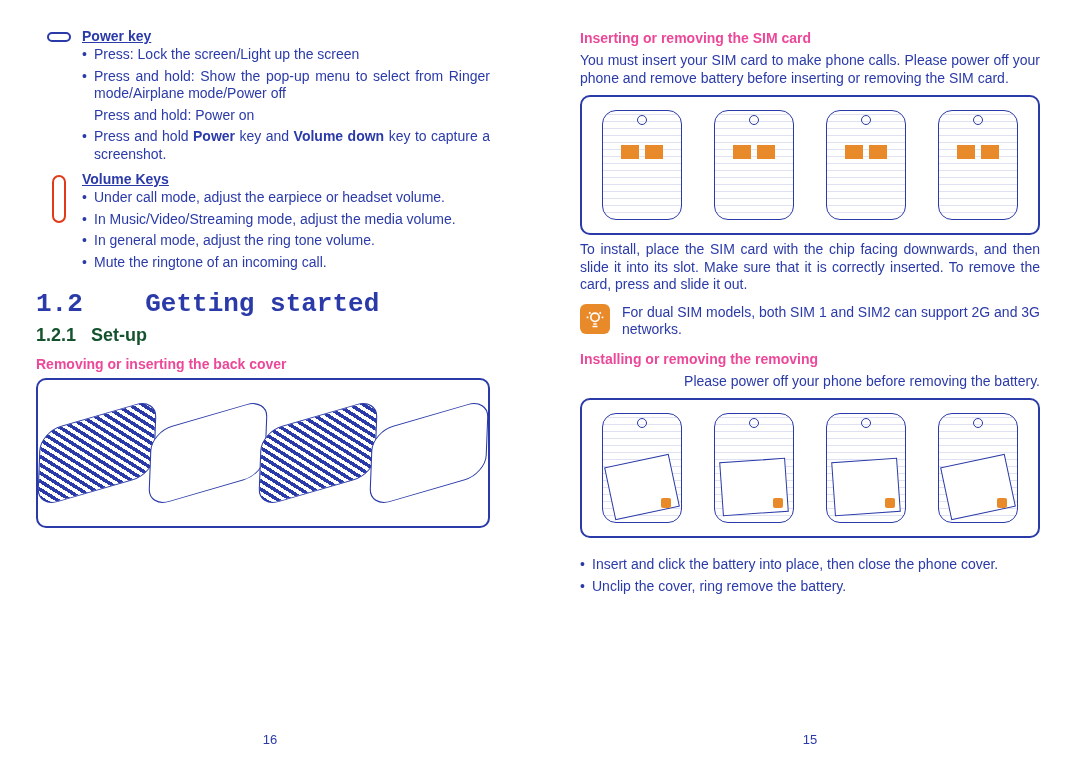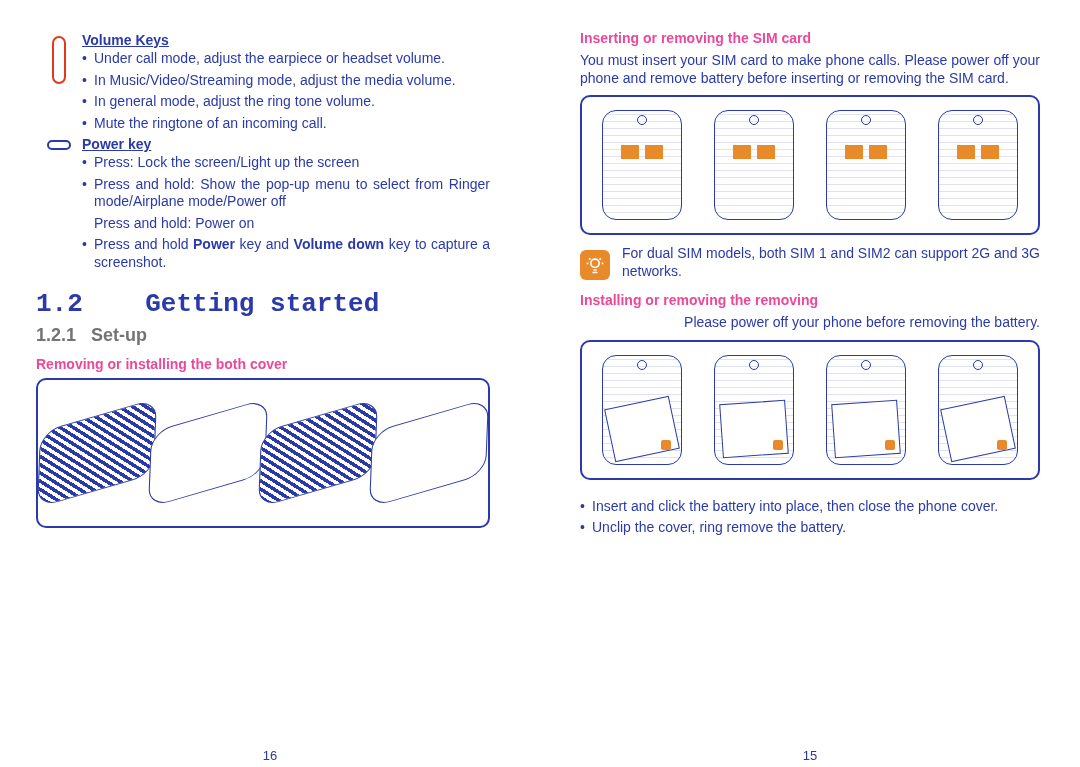--- a/index.html
+++ b/index.html
@@ -22,21 +22,21 @@
   .page.left  { padding-left: 36px; padding-right: 50px; }
   .page.right { padding-left: 40px; padding-right: 40px; }
 
   .row { display: flex; align-items: flex-start; }
   .iconcol { width: 46px; flex: 0 0 46px; display:flex; justify-content:center; padding-top:4px; }
   .textcol { flex: 1; }
 
   .h-small { font-weight: bold; color:#2a3aa8; text-decoration: underline; text-decoration-color:#2a3aa8; margin-bottom:2px; }
   .h-section-num { font-size: 26px; font-weight: bold; color:#2a3aa8; margin-top:14px; margin-bottom:6px;font-family:Liberation Mono, monospace;}
   .h-section-title { font-size:26px; font-weight:bold; }
-  .h-sub { font-size:18px; font-weight:bold; color:#737373; margin-top:4px; margin-bottom:10px;}
+  .h-sub { font-size:18px; font-weight:bold; color:#14532d; margin-top:4px; margin-bottom:10px;}
   .h-mini { font-weight:bold; color:#ec4899; margin-bottom:6px; }
 
   ul.bullets { list-style:none; margin-left:0; padding-left:0; }
   ul.bullets li { position:relative; padding-left:12px; margin-bottom:4px; text-align:justify; line-height:1.25; }
   ul.bullets li::before { content:"•"; position:absolute; left:0; top:0; color:#2a3aa8; }
   .cont { padding-left:12px; line-height:1.25; margin-bottom:4px; }
 
   p.body { line-height:1.25; text-align:justify; margin-bottom:8px; }
 
   .figurebox {
@@ -80,87 +80,87 @@
     position:absolute; left:6px; right:6px; bottom:8px; height:54px;
     border:1.5px solid #2a3aa8;
     background:#fff;
     transform:rotate(-12deg);
   }
   .figurebox .ph .dot {
     position:absolute; right:10px; bottom:14px; width:10px; height:10px;
     background:#e98a2a; border-radius:2px;
   }
 
-  .tipbox { display:flex; align-items:flex-end; margin:10px 0 12px 0; }
+  .tipbox { display:flex; align-items:flex-start; margin:10px 0 12px 0; }
   .tipicon {
     width:30px; height:30px; flex:0 0 30px;
     background:#e98a2a; border-radius:6px;
     display:flex; align-items:center; justify-content:center;
     color:#fff; font-size:18px; margin-right:12px;
   }
   .tiptext { flex:1; line-height:1.25; text-align:justify; }
 
-  .pagenum { position:absolute; bottom:4px; left:0; right:0; text-align:center; font-size:13px; color:#2a3aa8; }
+  .pagenum { position:absolute; bottom:20px; left:0; right:0; text-align:center; font-size:13px; color:#2a3aa8; }
 
   .pill-power {
     width:24px; height:10px; border:2px solid #2a3aa8; border-radius:5px;
   }
   .pill-vol {
     width:14px; height:48px; border:2px solid #e03a1a; border-radius:7px;
   }
   b { font-weight:bold; }
 </style>
 </head>
 <body>
 
 <div class="page left">
-
-  <div class="row" style="margin-top:4px">
-    <div class="iconcol">
-        <div class="pill-vol"></div>
-      </div>
-    <div class="textcol">
-      <div class="h-small">Volume Keys</div>
-      <ul class="bullets">
-        <li>Under call mode, adjust the earpiece or headset volume.</li>
-        <li>In Music/Video/Streaming mode, adjust the media volume.</li>
-        <li>In general mode, adjust the ring tone volume.</li>
-        <li>Mute the ringtone of an incoming call.</li>
-      </ul>
-    </div>
-  </div>
 
   <div class="row">
     <div class="iconcol">
         <div class="pill-power"></div>
       </div>
     <div class="textcol">
       <div class="h-small">Power key</div>
       <ul class="bullets">
         <li>Press: Lock the screen/Light up the screen</li>
         <li>Press and hold: Show the pop-up menu to select from Ringer mode/Airplane mode/Power off</li>
       </ul>
       <div class="cont">Press and hold: Power on</div>
       <ul class="bullets">
         <li>Press and hold <b>Power</b> key and <b>Volume down</b> key to capture a screenshot.</li>
       </ul>
     </div>
   </div>
 
+  <div class="row" style="margin-top:4px">
+    <div class="iconcol">
+        <div class="pill-vol"></div>
+      </div>
+    <div class="textcol">
+      <div class="h-small">Volume Keys</div>
+      <ul class="bullets">
+        <li>Under call mode, adjust the earpiece or headset volume.</li>
+        <li>In Music/Video/Streaming mode, adjust the media volume.</li>
+        <li>In general mode, adjust the ring tone volume.</li>
+        <li>Mute the ringtone of an incoming call.</li>
+      </ul>
+    </div>
+  </div>
+
   <div class="h-section-num">
     <span>1.2</span>&nbsp;&nbsp;&nbsp;
     <span class="h-section-title">Getting started</span>
   </div>
 
   <div class="h-sub">
     <span>1.2.1</span>&nbsp;&nbsp;
     <span>Set-up</span>
   </div>
 
-  <div class="h-mini">Removing or installing the both cover</div>
+  <div class="h-mini">Removing or inserting the back cover</div>
 
   <div class="figurebox" style="height:150px">
     <div class="cover"></div>
     <div class="cover" style="background:#fff"></div>
     <div class="cover"></div>
     <div class="cover" style="background:#fff"></div>
   </div>
 
   <div class="pagenum">16</div>
 </div>
@@ -182,20 +182,21 @@
     <div class="ph">
         <div class="sim l"></div>
         <div class="sim r"></div>
       </div>
     <div class="ph">
         <div class="sim l"></div>
         <div class="sim r"></div>
       </div>
   </div>
 
+  <p class="body">To install, place the SIM card with the chip facing downwards, and then slide it into its slot. Make sure that it is correctly inserted. To remove the card, press and slide it out.</p>
 
   <div class="tipbox">
     <div class="tipicon">
       <svg width="20" height="20" viewBox="0 0 24 24" fill="none" stroke="#fff" stroke-width="2">
         <circle cx="12" cy="10" r="5"></circle>
           <path d="M10 18h4M9 21h6"></path>
         <path d="M4 10H2M22 10h-2M5 4l1.5 1.5M19 4l-1.5 1.5"></path>
       </svg>
     </div>
     <div class="tiptext">For dual SIM models, both SIM 1 and SIM2 can support 2G and 3G networks.</div>

